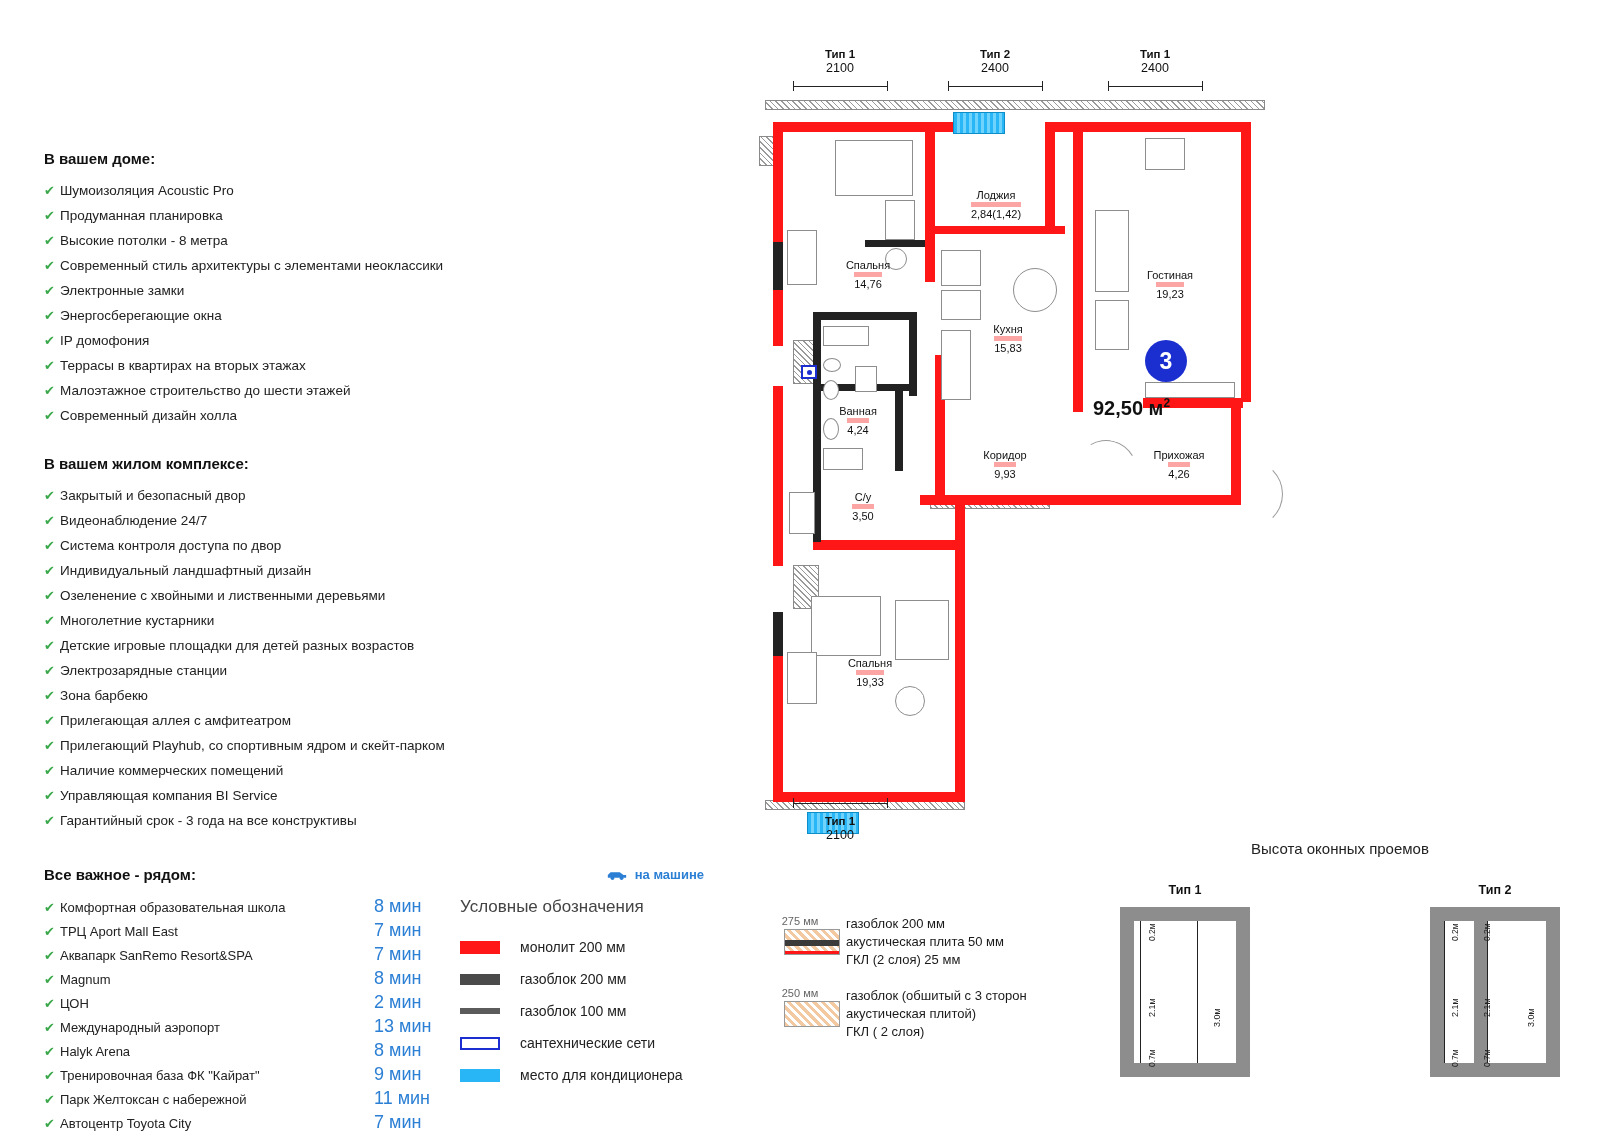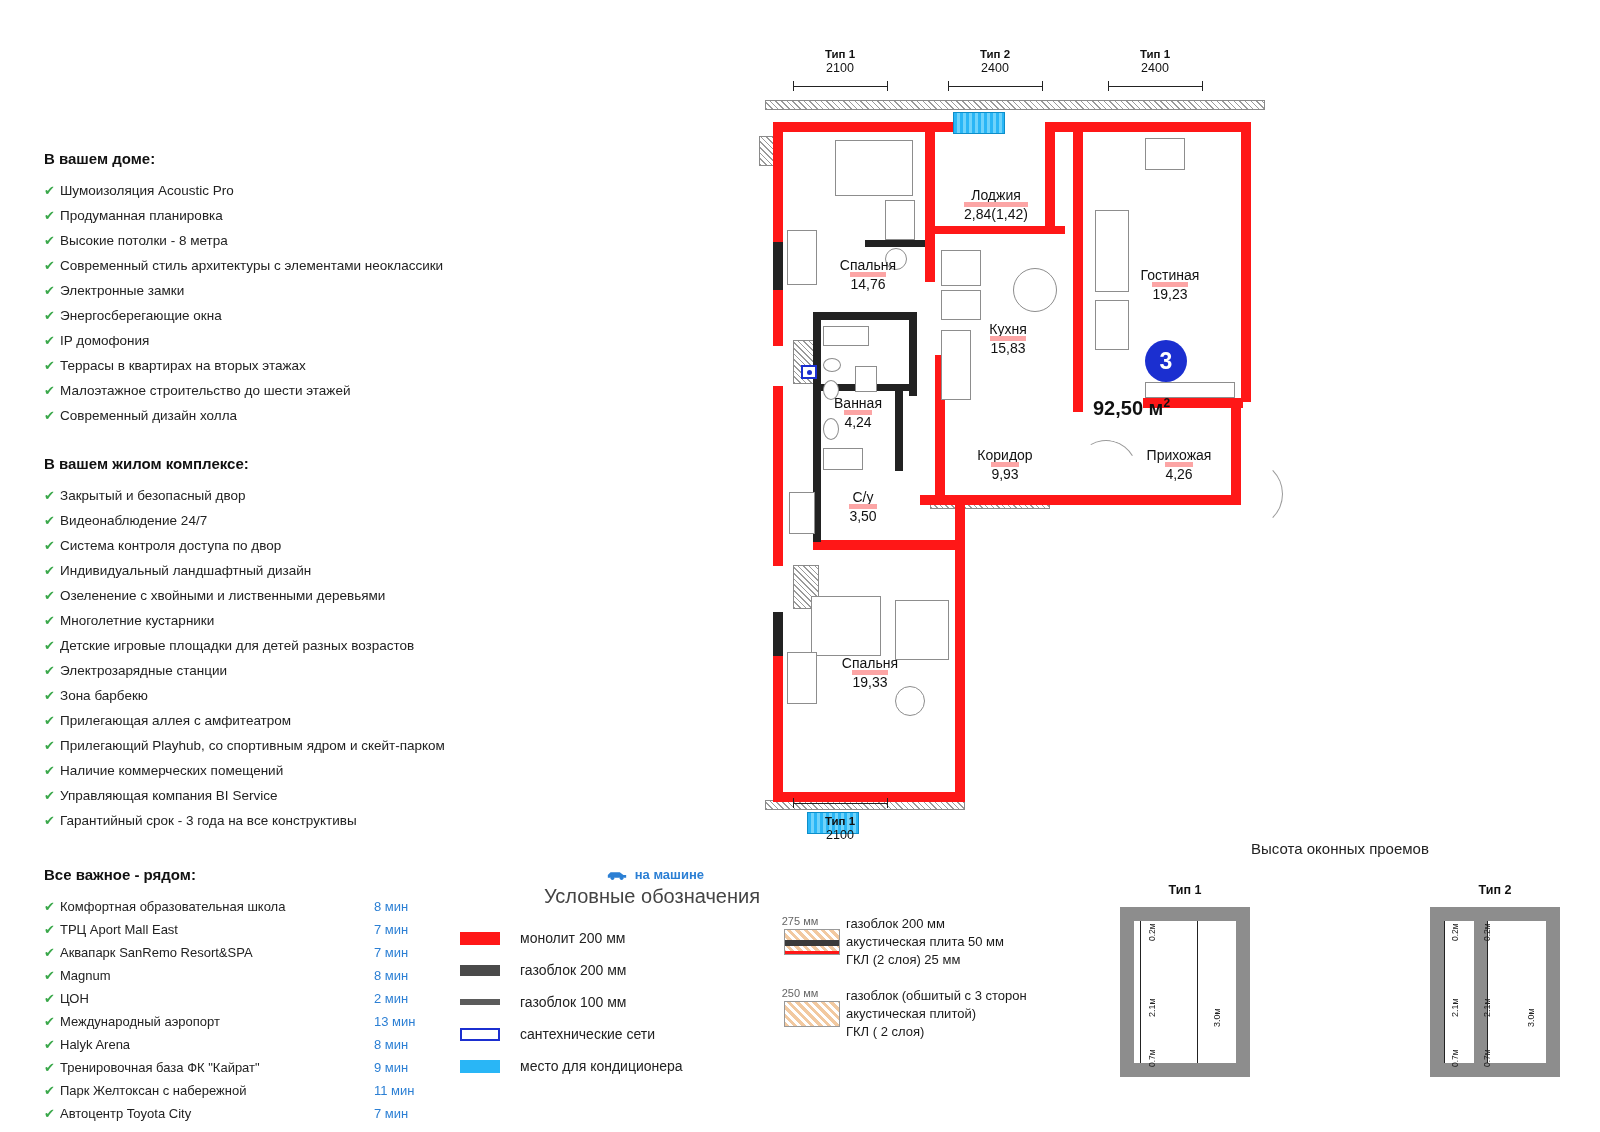--- a/index.html
+++ b/index.html
@@ -35,25 +35,25 @@
   .near-head{display:flex;align-items:center;justify-content:space-between;margin-bottom:14px;}
   .near-head .sec-title{margin:0;}
   .car-label{display:flex;align-items:center;gap:7px;font-size:13px;font-weight:bold;color:#2b7fd4;}
   .car-ico{width:22px;height:12px;display:block;}
   .near-list{list-style:none;margin:0;padding:0;width:400px;}
   .near-list li{
     display:flex;align-items:baseline;
     font-size:13px;line-height:18px;margin-bottom:4px;color:#222;
   }
   .near-list li .txt{flex:1 1 auto;}
-  .near-list li .tm{flex:0 0 70px;color:#2b7fd4;font-size:13px;text-align:left;padding-left:14px;}
+  .near-list li .tm{flex:0 0 70px;color:#2b7fd4;font-size:18px;text-align:left;padding-left:14px;}
 
   
   .legend{position:absolute;left:460px;top:885px;width:300px;}
-  .legend-title{font-size:20px;color:#444;text-align:right;margin-bottom:22px;}
+  .legend-title{font-size:17px;color:#444;text-align:left;margin-bottom:22px;margin-top:12px;}
   .legend-row{display:flex;align-items:center;margin-bottom:16px;}
   .legend-sw{width:40px;height:12px;margin-right:20px;flex:0 0 40px;}
   .legend-lbl{font-size:14px;color:#222;}
   .sw-red{background:#ff1717;height:13px;}
   .sw-dgray{background:#4a4a4a;height:11px;}
   .sw-gray{background:#5b5b5b;height:6px;}
   .sw-outline{background:#ffffff;border:2px solid #1b2fd0;height:13px;box-sizing:border-box;}
   .sw-cyan{background:#29b6f6;height:13px;}
 
   
@@ -90,21 +90,21 @@
   .dim-line{position:absolute;height:1px;background:#222;}
   .dim-tick{position:absolute;width:1px;height:10px;background:#222;}
 
   .canvas{position:absolute;left:0;top:60px;width:560px;height:700px;}
 
   .wall{position:absolute;background:#ff1717;}
   .wall.thin{background:#222;}
   .hatch{position:absolute;background:
      repeating-linear-gradient(45deg,#9a9a9a 0 1px,#ffffff 1px 4px);
      border:1px solid #8a8a8a;box-sizing:border-box;}
-  .room-lbl{position:absolute;text-align:center;font-size:14px;color:#111;line-height:14px;}
+  .room-lbl{position:absolute;text-align:center;font-size:11px;color:#111;line-height:14px;}
   .room-lbl .nm{display:block;font-weight:normal;}
   .room-lbl .ar{display:block;border-top:5px solid #fca5a5;display:inline-block;padding-top:0px;}
   .furn{position:absolute;border:1px solid #8d8d8d;box-sizing:border-box;background:#fff;}
   .furn.round{border-radius:50%;}
   .cond{position:absolute;background:#29b6f6;border:1px solid #0d8ec9;box-sizing:border-box;
      background-image:repeating-linear-gradient(90deg,#29b6f6 0 3px,#6fd3fb 3px 6px);}
   .santech{position:absolute;border:2px solid #1b2fd0;box-sizing:border-box;background:#ffffff;}
   .santech .dot{position:absolute;left:50%;top:50%;width:5px;height:5px;margin:-2.5px 0 0 -2.5px;border-radius:50%;background:#1b2fd0;}
 
   .badge{
@@ -529,21 +529,21 @@
       <div class="room-lbl" style="left:380px;top:168px;width:90px;">
         <span class="nm">Гостиная</span>
         <span class="ar">19,23</span>
       </div>
 
       <div class="room-lbl" style="left:218px;top:222px;width:90px;">
         <span class="nm">Кухня</span>
         <span class="ar">15,83</span>
       </div>
 
-      <div class="room-lbl" style="left:68px;top:296px;width:90px;">
+      <div class="room-lbl" style="left:68px;top:304px;width:90px;">
         <span class="nm">Ванная</span>
         <span class="ar">4,24</span>
       </div>
 
       <div class="room-lbl" style="left:212px;top:348px;width:96px;">
         <span class="nm">Коридор</span>
         <span class="ar">9,93</span>
       </div>
 
       <div class="room-lbl" style="left:386px;top:348px;width:96px;">

